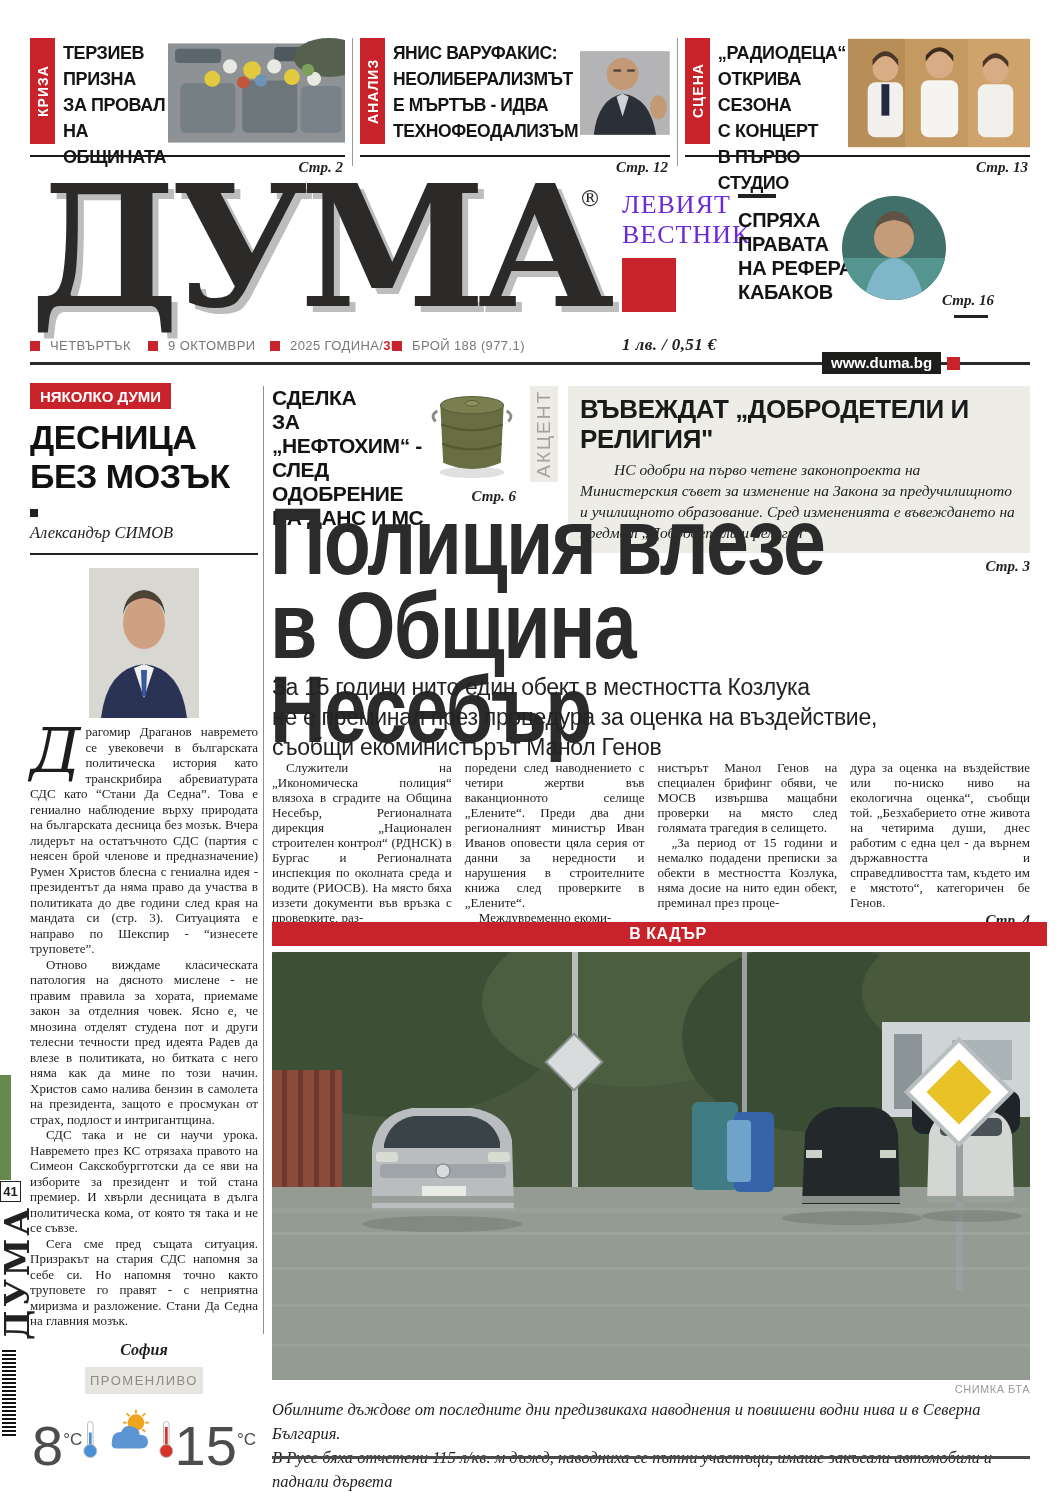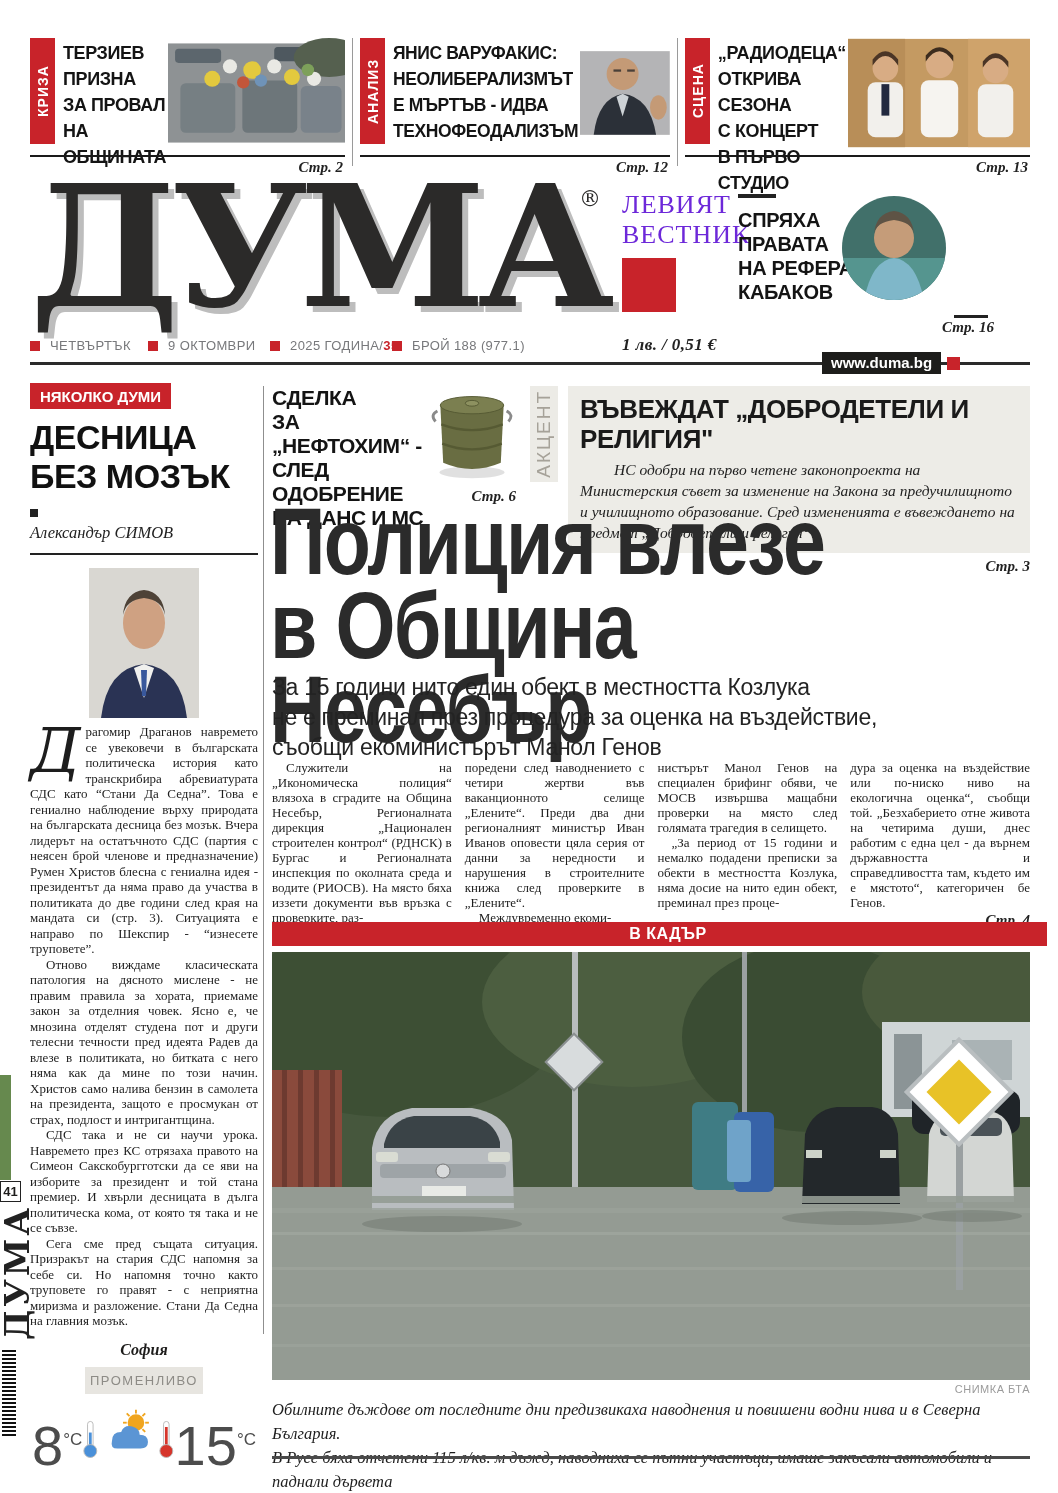--- a/index.html
+++ b/index.html
@@ -1,20 +1,20 @@
 <!DOCTYPE html>
 <html lang="bg"><head>
 <meta charset="utf-8">
 <style>
   html,body{margin:0;padding:0;background:#e9e9e9;}
   .page{position:relative;width:1058px;height:1493px;margin:0 auto;background:#ffffff;overflow:hidden;
         font-family:"Liberation Serif",serif;color:#1d1c1b;}
   .cond{font-family:"Liberation Sans",sans-serif;font-weight:700;}
   .pre{white-space:pre-line;}
-  .pageref{font-family:"Liberation Serif",serif;font-style:italic;font-weight:700;font-size:15px;color:#222;margin-top:27px;}
+  .pageref{font-family:"Liberation Serif",serif;font-style:italic;font-weight:700;font-size:15px;color:#222;}
 
   
   .teasers{position:absolute;left:30px;top:38px;width:1000px;display:flex;}
   .teaser{display:flex;flex-direction:column;}
   .teaser.t1{width:315px;} .teaser.t2{width:310px;} .teaser.t3{width:347px;}
   .t-sep{width:1px;background:#9a9a9a;height:128px;margin:0 7px;}
   .t-row{display:flex;height:112px;}
   .t-label{width:25px;height:106px;background:#c8232a;color:#fff;writing-mode:vertical-rl;transform:rotate(180deg);
            display:flex;align-items:center;justify-content:center;font-family:"Liberation Sans",sans-serif;
            font-weight:700;font-size:14px;letter-spacing:1px;}

